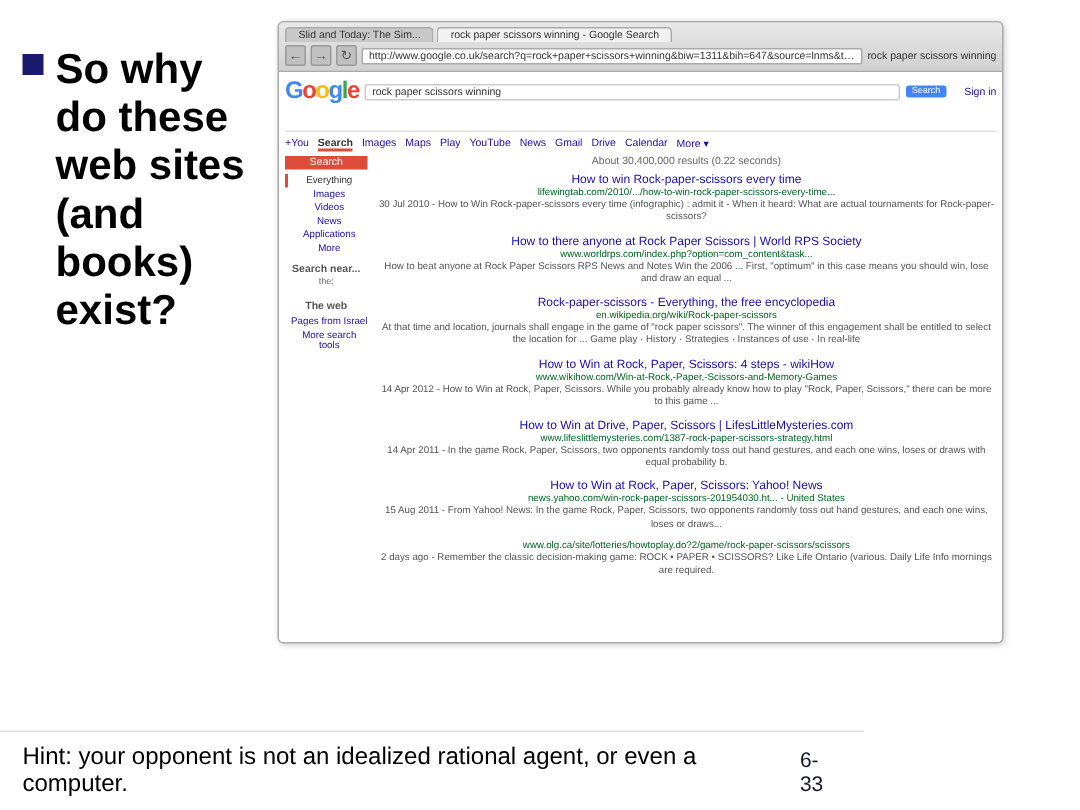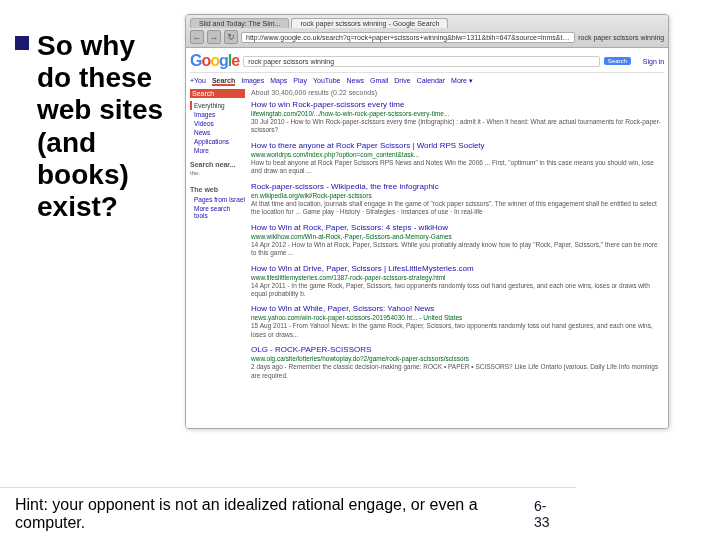--- a/index.html
+++ b/index.html
@@ -137,21 +137,21 @@
       height: 380px;
       overflow: hidden;
     }
 
     
     .google-header {
       display: flex;
       align-items: center;
       gap: 4px;
       margin-bottom: 3px;
-      padding-bottom: 2px;
+      padding-bottom: 17px;
       border-bottom: 1px solid #e0e0e0;
     }
 
     .google-logo {
       font-size: 16px;
       font-weight: bold;
       color: #4285f4;
       letter-spacing: -1px;
     }
 
@@ -191,20 +191,21 @@
 
     .results-info {
       font-size: 7px;
       color: #666;
       margin-bottom: 4px;
     }
 
     .sidebar-layout {
       display: flex;
       gap: 6px;
+      text-align: center;
     }
 
     .search-sidebar {
       width: 55px;
       flex-shrink: 0;
     }
 
     .sidebar-section-title {
       font-size: 7px;
       color: #555;
@@ -354,52 +355,51 @@
                 <div class="result-snippet">30 Jul 2010 - How to Win Rock-paper-scissors every time (infographic) : admit it - When it heard: What are actual tournaments for Rock-paper-scissors?</div>
               </div>
 
               <div class="result-item">
                 <div class="result-title">How to there anyone at Rock Paper Scissors | World RPS Society</div>
                 <div class="result-url">www.worldrps.com/index.php?option=com_content&amp;task...</div>
                 <div class="result-snippet">How to beat anyone at Rock Paper Scissors RPS News and Notes Win the 2006 ... First, "optimum" in this case means you should win, lose and draw an equal ...</div>
               </div>
 
               <div class="result-item">
-                <div class="result-title">Rock-paper-scissors - Wikipedia, the free infographic</div>
+                <div class="result-title">Rock-paper-scissors - Everything, the free encyclopedia</div>
                 <div class="result-url">en.wikipedia.org/wiki/Rock-paper-scissors</div>
                 <div class="result-snippet">At that time and location, journals shall engage in the game of "rock paper scissors". The winner of this engagement shall be entitled to select the location for ... Game play · History · Strategies · Instances of use · In real-life</div>
               </div>
 
               <div class="result-item">
                 <div class="result-title">How to Win at Rock, Paper, Scissors: 4 steps - wikiHow</div>
                 <div class="result-url">www.wikihow.com/Win-at-Rock,-Paper,-Scissors-and-Memory-Games</div>
                 <div class="result-snippet">14 Apr 2012 - How to Win at Rock, Paper, Scissors. While you probably already know how to play "Rock, Paper, Scissors," there can be more to this game ...</div>
               </div>
 
               <div class="result-item">
                 <div class="result-title">How to Win at Drive, Paper, Scissors | LifesLittleMysteries.com</div>
                 <div class="result-url">www.lifeslittlemysteries.com/1387-rock-paper-scissors-strategy.html</div>
                 <div class="result-snippet">14 Apr 2011 - In the game Rock, Paper, Scissors, two opponents randomly toss out hand gestures, and each one wins, loses or draws with equal probability b.</div>
               </div>
 
               <div class="result-item">
-                <div class="result-title">How to Win at While, Paper, Scissors: Yahoo! News</div>
+                <div class="result-title">How to Win at Rock, Paper, Scissors: Yahoo! News</div>
                 <div class="result-url">news.yahoo.com/win-rock-paper-scissors-201954030.ht... - United States</div>
                 <div class="result-snippet">15 Aug 2011 - From Yahoo! News: In the game Rock, Paper, Scissors, two opponents randomly toss out hand gestures, and each one wins, loses or draws...</div>
               </div>
 
               <div class="result-item">
-                <div class="result-title">OLG - ROCK-PAPER-SCISSORS</div>
                 <div class="result-url">www.olg.ca/site/lotteries/howtoplay.do?2/game/rock-paper-scissors/scissors</div>
                 <div class="result-snippet">2 days ago - Remember the classic decision-making game: ROCK • PAPER • SCISSORS? Like Life Ontario (various. Daily Life Info mornings are required.</div>
               </div>
             </div>
           </div>
         </div>
       </div>
     </div>
   </div>
 
   <div class="hint-bar">
-    <div class="hint-text">Hint: your opponent is not an idealized rational engage, or even a computer.</div>
+    <div class="hint-text">Hint: your opponent is not an idealized rational agent, or even a computer.</div>
     <div class="slide-number">6-33</div>
   </div>
 </div>
 
 </body></html>

